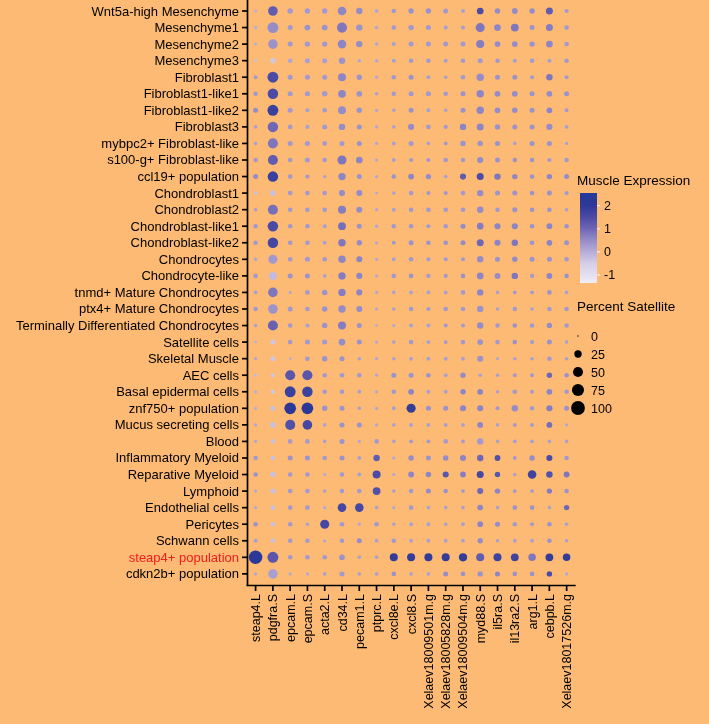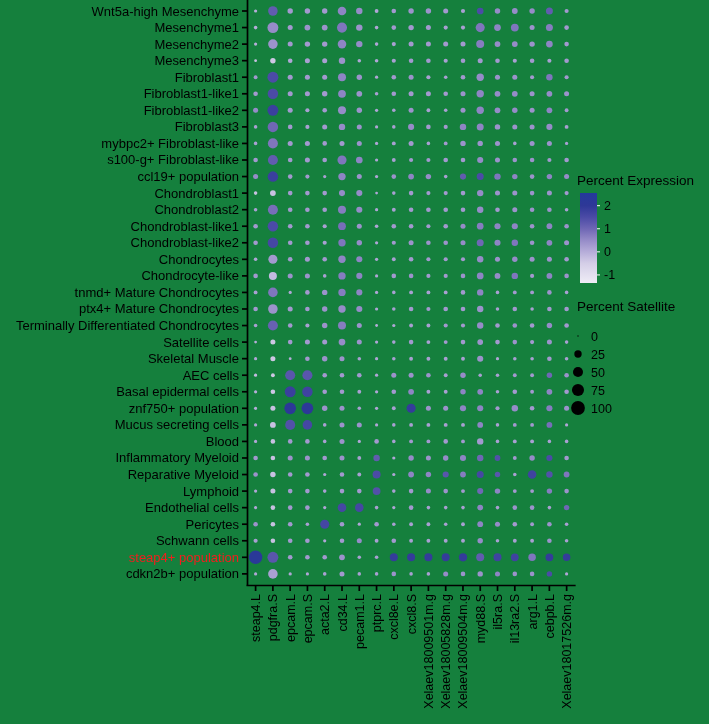--- a/index.html
+++ b/index.html
@@ -1,16 +1,16 @@
 <!DOCTYPE html>
 <html><head>
 <meta charset="utf-8">
 <style>
   html,body{margin:0;padding:0;background:#fff;}
-  .fig{position:relative;width:709px;height:724px;background:#15803d;
+  .fig{position:relative;width:709px;height:724px;background:#fdba74;
        font-family:"Liberation Sans",sans-serif;overflow:hidden;}
   .fig svg{position:absolute;left:0;top:0;}
   .legend-title{position:absolute;font-size:13.5px;color:#000;white-space:nowrap;}
   .legend-title.avg{left:577px;top:173px;}
   .legend-title.pct{left:577px;top:299px;}
 </style>
 </head>
 <body>
 
 <div class="fig">
@@ -827,15 +827,15 @@
         <circle cx="578" cy="354" r="3.70" fill="#000000"></circle>
         <text x="591" y="358.5">25</text>
         <circle cx="578" cy="372" r="5.03" fill="#000000"></circle>
         <text x="591" y="376.5">50</text>
         <circle cx="578" cy="390" r="6.04" fill="#000000"></circle>
         <text x="591" y="394.5">75</text>
         <circle cx="578" cy="408" r="6.90" fill="#000000"></circle>
         <text x="591" y="412.5">100</text>
       </g>
     </svg>
-  <div class="legend-title avg">Percent Expression</div>
+  <div class="legend-title avg">Muscle Expression</div>
   <div class="legend-title pct">Percent Satellite</div>
 </div>
 
 </body></html>

